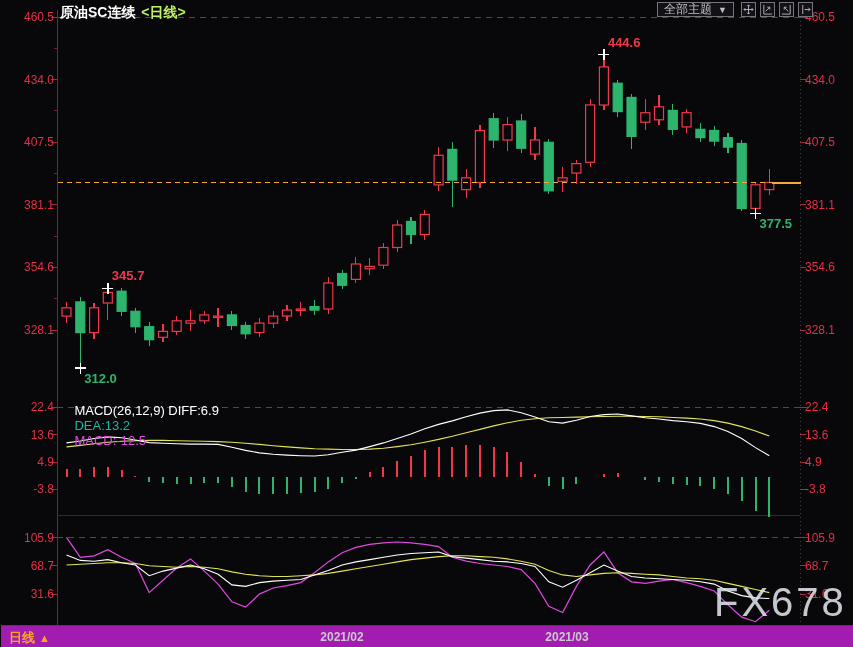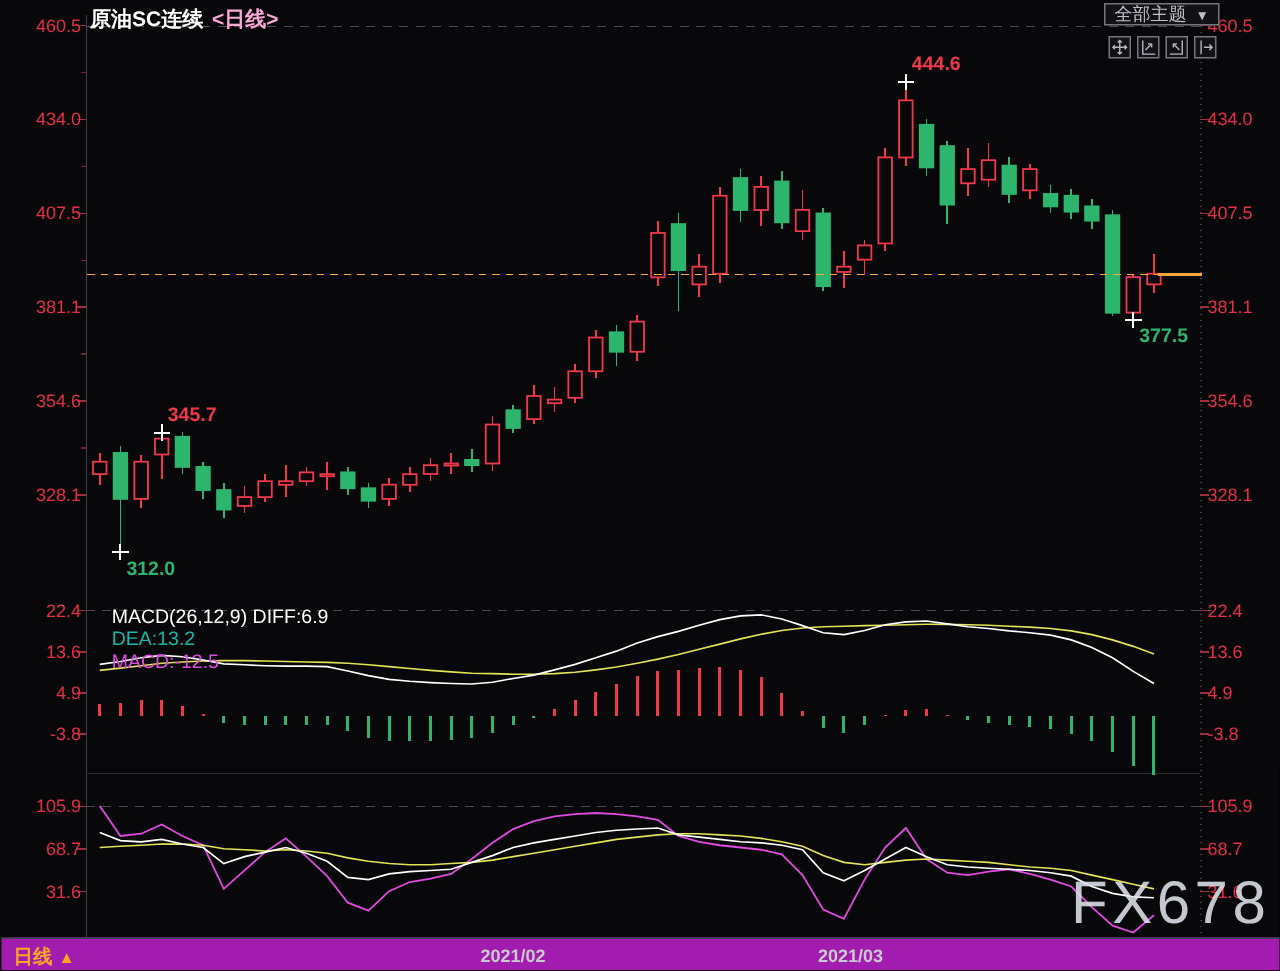--- a/index.html
+++ b/index.html
@@ -2,21 +2,21 @@
 <html><head>
 <meta charset="utf-8">
 <style>
   html,body{margin:0;padding:0;background:#000;}
   .app{position:relative;width:853px;height:647px;background:#08080a;overflow:hidden;
        font-family:"Liberation Sans","DejaVu Sans",sans-serif;}
   .app svg.chart{position:absolute;left:0;top:0;z-index:1;}
   .chart-header{position:absolute;left:60px;top:4px;z-index:2;font-size:14px;font-weight:bold;}
   .chart-header .title{color:#ffffff;}
   .chart-header .period{margin-left:2px;}
-  .toolbar{position:absolute;top:2px;right:40px;z-index:2;display:flex;align-items:center;gap:7px;flex-direction:column;}
+  .toolbar{position:absolute;top:2px;right:40px;z-index:2;display:flex;gap:7px;}
   .dropdown{display:flex;align-items:center;gap:6px;background:#121216;border:1px solid #75757e;
             color:#c0c0c8;font-size:12px;padding:1px 6px;height:15px;cursor:pointer;
             font-family:inherit;}
   .dropdown .arr{font-size:9px;}
   .iconbtns{display:flex;gap:4px;}
   .iconbtn{width:15px;height:15px;background:#121216;border:1px solid #75757e;padding:0;
            display:flex;align-items:center;justify-content:center;cursor:pointer;}
   .pane-label{position:absolute;left:60px;z-index:2;font-size:13px;white-space:pre;}
   .pane-label span{margin-right:21px;}
   .macd-label{top:388px;}
@@ -270,21 +270,21 @@
       <line x1="74.78" y1="368.0611782477342" x2="85.78" y2="368.0611782477342" stroke="#ffffff" stroke-width="1.4" shape-rendering="crispEdges"></line>
       <line x1="80.28" y1="362.5611782477342" x2="80.28" y2="373.5611782477342" stroke="#ffffff" stroke-width="1.4" shape-rendering="crispEdges"></line>
       <text x="84.28" y="383.0611782477342" fill="#2db56e" font-size="13" text-anchor="start" font-weight="bold">312.0</text>
       <line x1="750" y1="213.21601208459217" x2="761" y2="213.21601208459217" stroke="#ffffff" stroke-width="1.4" shape-rendering="crispEdges"></line>
       <line x1="755.5" y1="207.71601208459217" x2="755.5" y2="218.71601208459217" stroke="#ffffff" stroke-width="1.4" shape-rendering="crispEdges"></line>
       <text x="759.5" y="228.21601208459217" fill="#2db56e" font-size="13" text-anchor="start" font-weight="bold">377.5</text>
     </svg>
 
   <div class="chart-header">
     <span class="title" style="color: rgb(255, 255, 255);">原油SC连续</span>
-    <span class="period" style="color: #f9a8d4;">&lt;日线&gt;</span>
+    <span class="period" style="color: #bef264;">&lt;日线&gt;</span>
   </div>
 
   <div class="toolbar">
     <button class="dropdown">
       <span>全部主题</span>
       <span class="arr">▼</span>
     </button>
     <div class="iconbtns">
       <button class="iconbtn">
         <svg width="11" height="11" viewBox="0 0 12 12">

